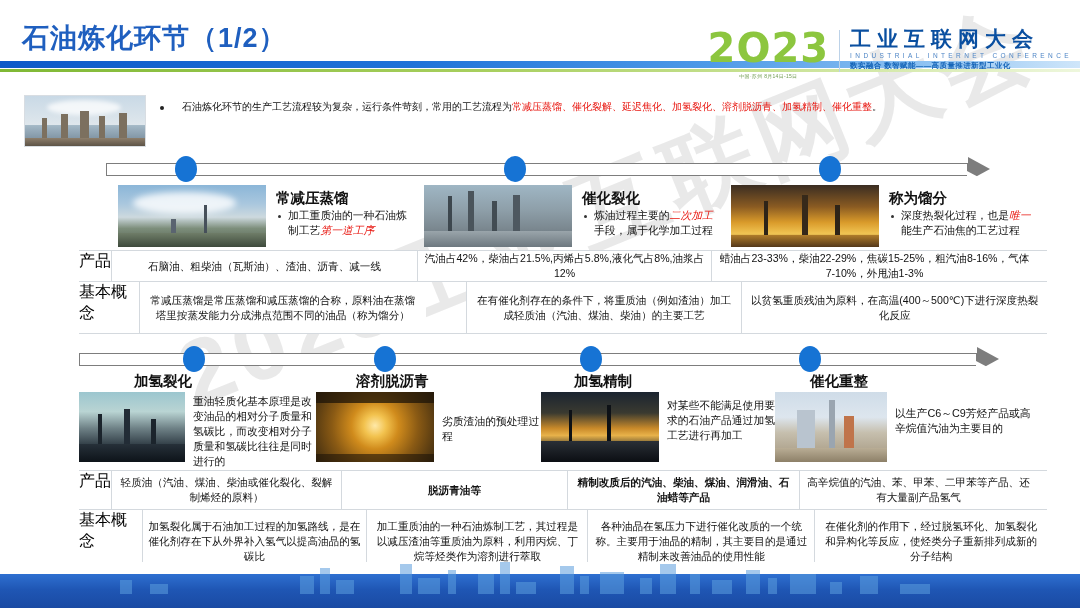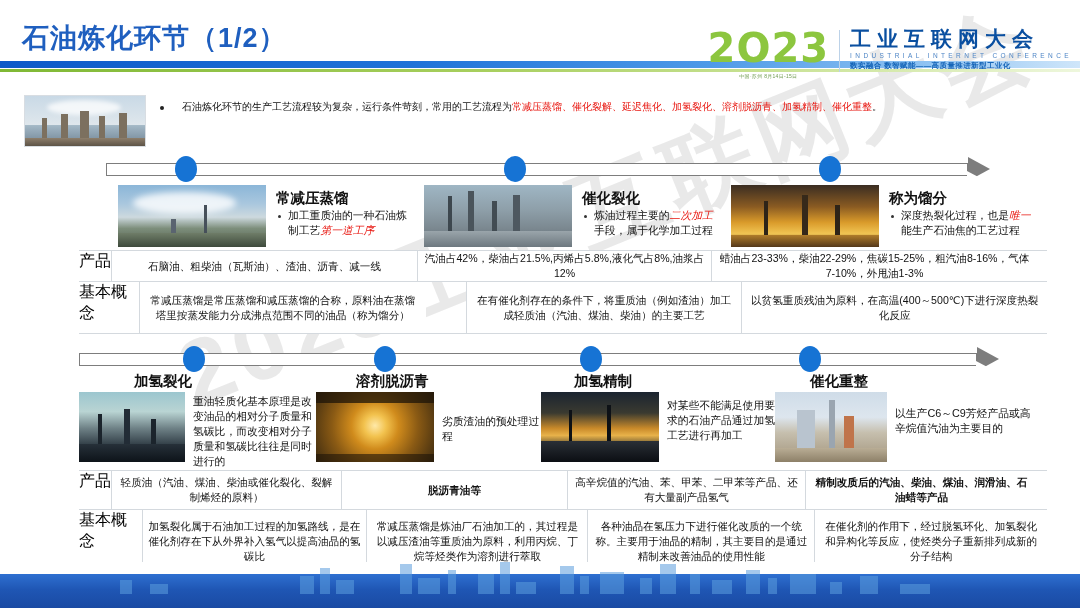--- a/index.html
+++ b/index.html
@@ -291,27 +291,27 @@
       <div style="position:absolute;left:0;bottom:0;width:100%;height:20%;background:linear-gradient(to bottom,#b9ad95,#8d8068);"></div>
     </div>
     <div class="pdesc" style="left:120px; top:14px; width:146px;">以生产C6～C9芳烃产品或高辛烷值汽油为主要目的</div>
   </div>
 
   <div style="position:absolute; left:79px; top:470px; width:968px;">
     <div class="trow" style="height:40px; border-top:1px solid #d4d9de; border-bottom:1px solid #d4d9de;">
       <div class="rowlab">产品</div>
       <div class="cell" style="width:230px;">轻质油（汽油、煤油、柴油或催化裂化、裂解制烯烃的原料）</div>
       <div class="cell" style="width:226px; font-weight:700;">脱沥青油等</div>
+      <div class="cell" style="width:232px; font-weight:700;">精制改质后的汽油、柴油、煤油、润滑油、石油蜡等产品</div>
       <div class="cell" style="width:238px;">高辛烷值的汽油、苯、甲苯、二甲苯等产品、还有大量副产品氢气</div>
-      <div class="cell" style="width:232px; font-weight:700;">精制改质后的汽油、柴油、煤油、润滑油、石油蜡等产品</div>
     </div>
     <div class="trow" style="height:64px; border-bottom:1px solid #d4d9de;">
       <div class="rowlab">基本概念</div>
       <div class="cell" style="width:230px;">加氢裂化属于石油加工过程的加氢路线，是在催化剂存在下从外界补入氢气以提高油品的氢碳比</div>
-      <div class="cell" style="width:226px;">常减压蒸馏是炼油厂石油加工的，其过程是以减压渣油等重质油为原料，利用丙烷、丁烷等烃类作为溶剂进行萃取</div>
+      <div class="cell" style="width:226px;">加工重质油的一种石油炼制工艺，其过程是以减压渣油等重质油为原料，利用丙烷、丁烷等烃类作为溶剂进行萃取</div>
       <div class="cell" style="width:232px;">各种油品在氢压力下进行催化改质的一个统称。主要用于油品的精制，其主要目的是通过精制来改善油品的使用性能</div>
       <div class="cell" style="width:238px;">在催化剂的作用下，经过脱氢环化、加氢裂化和异构化等反应，使烃类分子重新排列成新的分子结构</div>
     </div>
   </div>
 
   <div class="skyline">
     <div class="sky-city">
       <div class="sky-b" style="left:300px;width:14px;height:18px;"></div>
       <div class="sky-b" style="left:320px;width:10px;height:26px;"></div>
       <div class="sky-b" style="left:336px;width:18px;height:14px;"></div>

